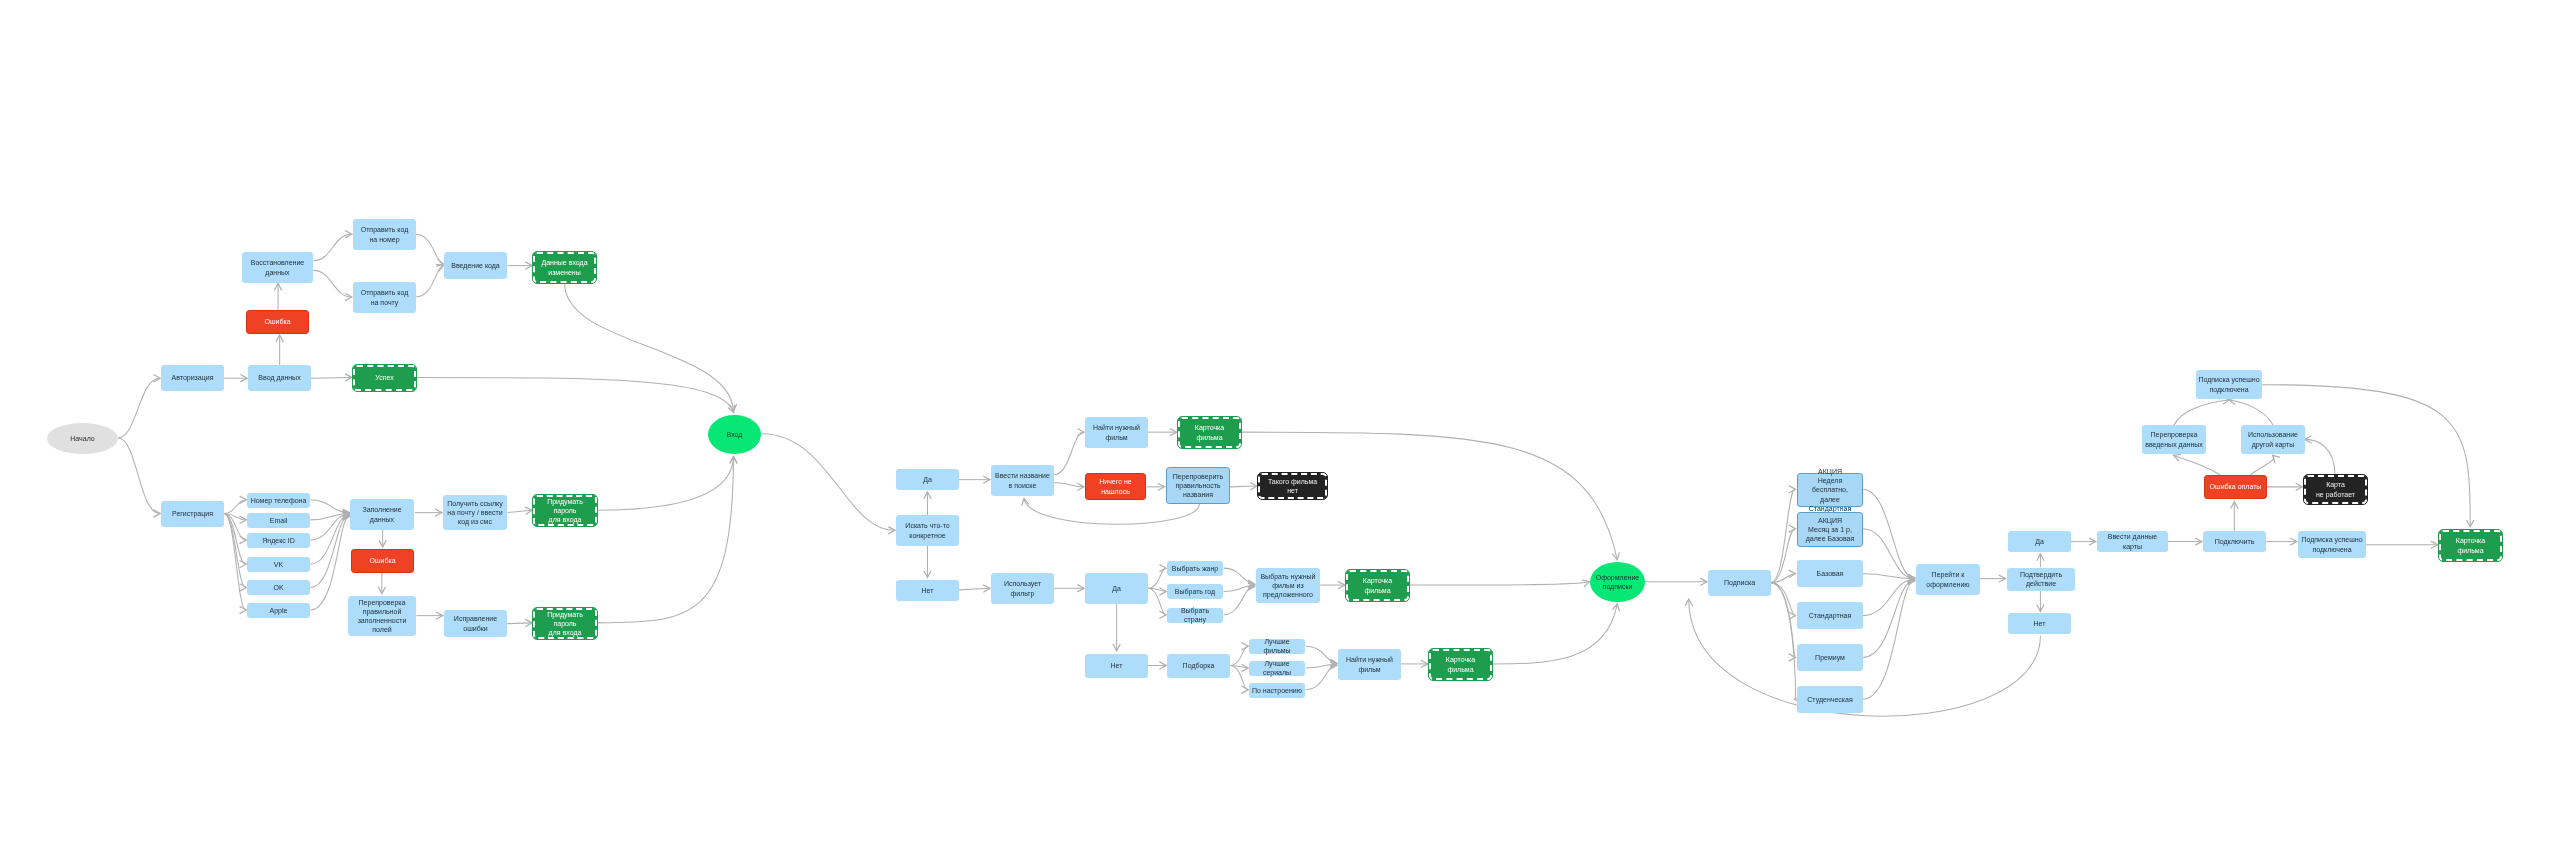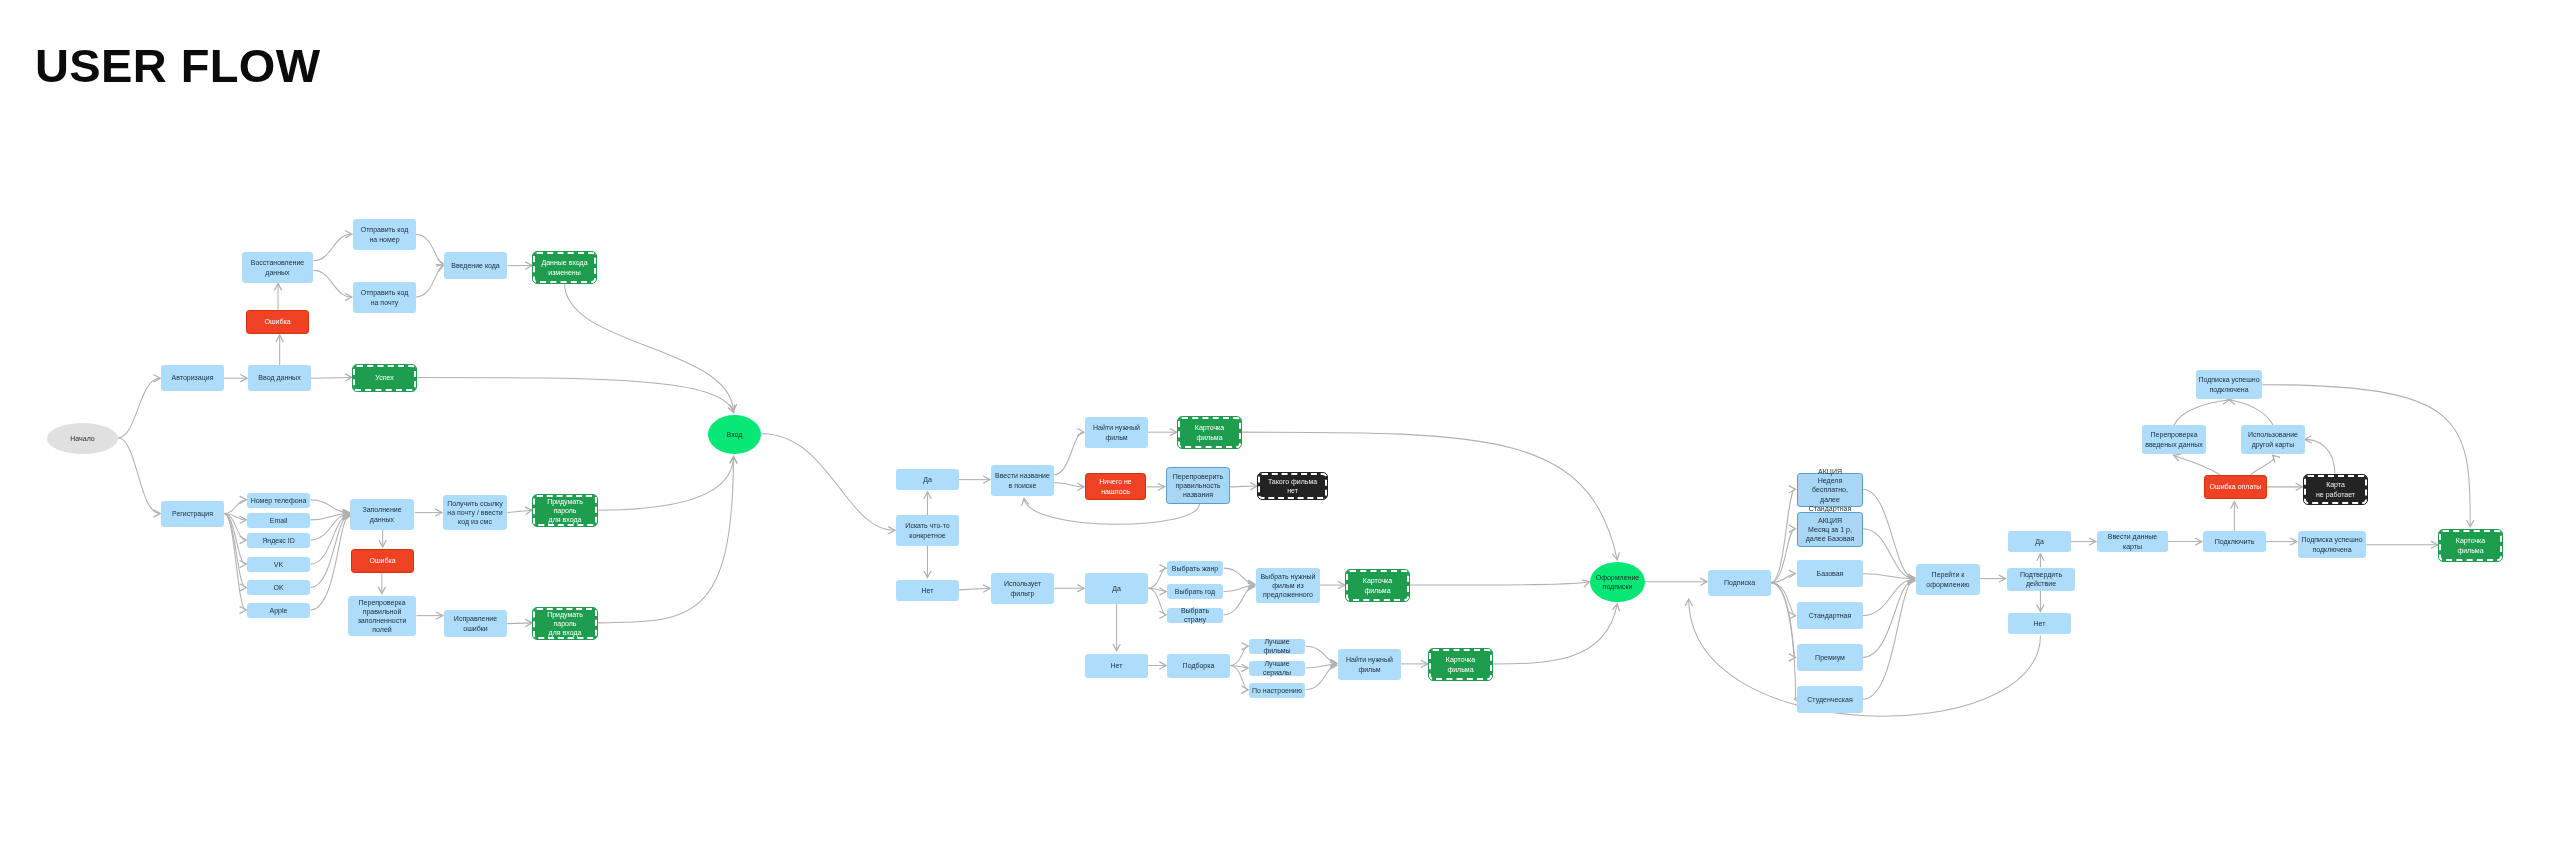--- a/index.html
+++ b/index.html
@@ -34,21 +34,20 @@
   .n-black  { background: #232323; color: #f1f1f1; border-radius: 4px; border: 2px dashed #ffffff; outline: 1.2px solid #232323; }
   .n-circle { border-radius: 50%; display:flex; align-items:center; justify-content:center; }
   .c-green  { background: #06e775; color: #10332a; }
   .c-grey   { background: #e0e0e0; color: #2b2b2b; }
 </style>
 </head>
 <body>
 
 <div id="canvas">
 
-  <div id="page-title">USER FLOW</div>
 
   <svg id="edges" viewBox="0 0 3200 1055" xmlns="http://www.w3.org/2000/svg">
     <defs>
       <marker id="ah" markerWidth="9" markerHeight="9" refX="7" refY="4.5" orient="auto">
         <path d="M1,1 L7.5,4.5 L1,8" fill="none" stroke="#b0b0b0" stroke-width="1.2"></path>
       </marker>
     </defs>
     <g fill="none" stroke="#b0b0b0" stroke-width="1.3" marker-end="url(#ah)">
 
       <path d="M146,544 C170,544 172,470 198,470"></path>

